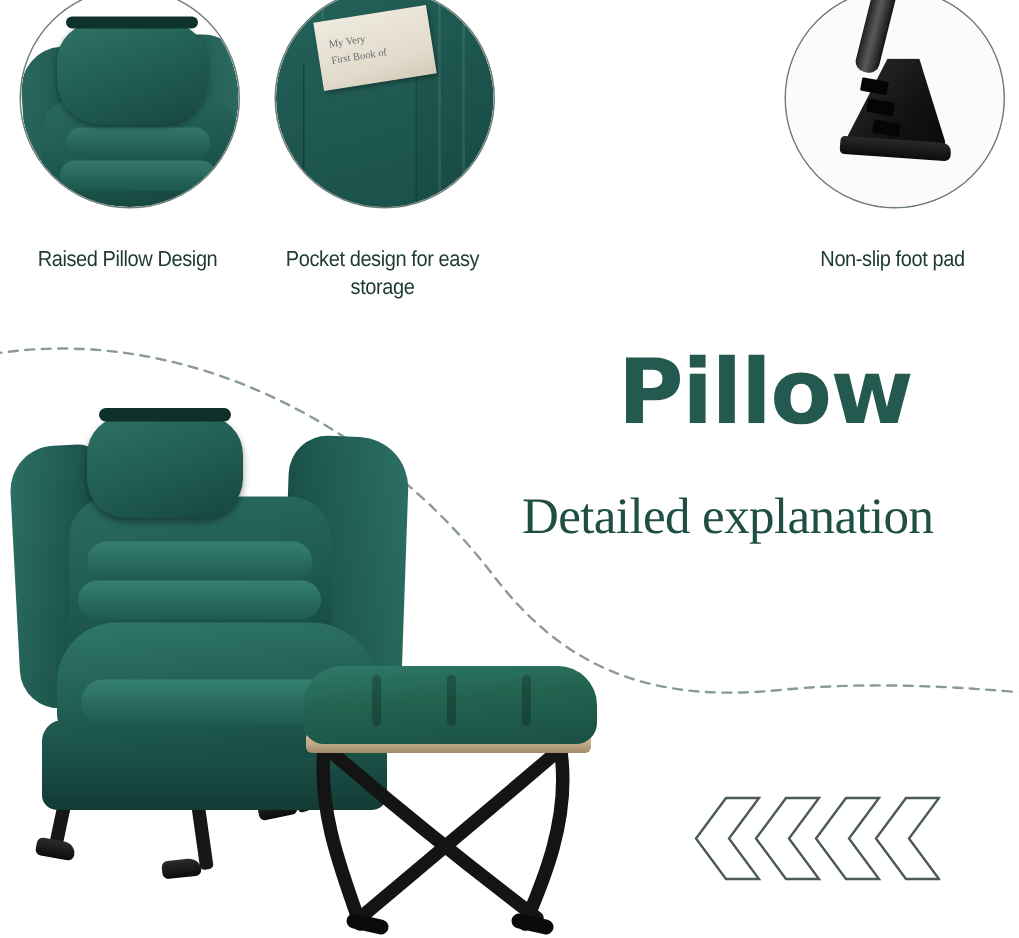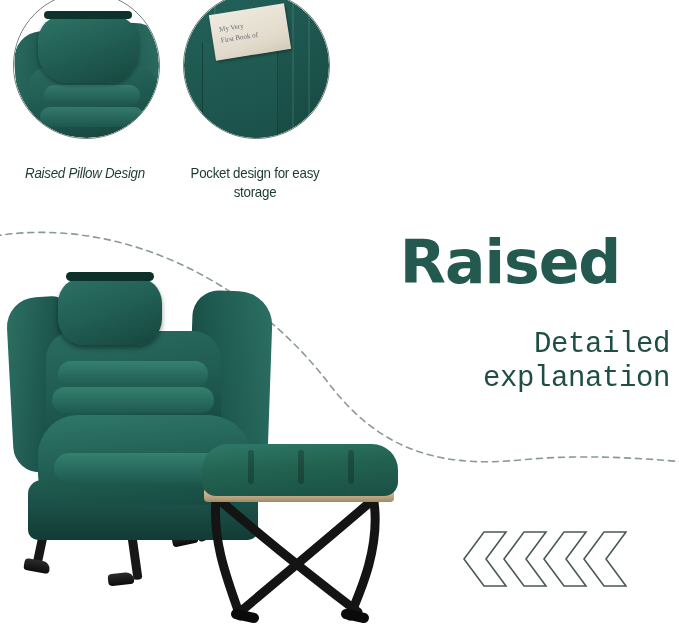--- a/index.html
+++ b/index.html
@@ -202,27 +202,27 @@
     line-height: 64px;
     font-weight: 700;
     color: #23594f;
     letter-spacing: -1px;
     font-family: "DejaVu Sans", sans-serif;
   }
   .brand-sub {
     position: absolute;
     left: 348px; top: 328px;
     width: 322px;
-    text-align: right;
-    font-size: 29px;
+    text-align: left;
+    font-size: 34px;
     line-height: 34px;
     font-weight: 400;
     color: #1f4e45;
     letter-spacing: -0.4px;
-    font-family: Liberation Mono, monospace;
+    font-family: Liberation Serif, serif;
   }
 
   
   .chevrons {
     position: absolute;
     left: 462px; top: 528px;
     width: 165px; height: 62px;
   }
 
   
@@ -296,21 +296,21 @@
   }
   .ott-frame { position:absolute; left:0; top:54px; width:215px; height:130px; }
 </style>
 </head>
 <body>
 
 <div id="page">
 
   <div class="feature-row">
 
-    <div class="feature" style="left:0px;font-style:italic;">
+    <div class="feature" style="left:0px;">
       <div class="feature-circle">
         <div class="circle-inner">
           <div class="p1-bg"></div>
           <div class="p1-wing-l"></div>
           <div class="p1-wing-r"></div>
           <div class="p1-back"></div>
           <div class="p1-seam" style="left:30px; top:92px; width:96px;"></div>
           <div class="p1-seam" style="left:26px; top:114px; width:104px;"></div>
           <div class="p1-headrest"></div>
         </div>
@@ -329,27 +329,41 @@
           <div class="p2-book">
             <div class="p2-book-t1">My Very</div>
             <div class="p2-book-t2">First Book of</div>
           </div>
         </div>
       </div>
       <div class="feature-caption">Pocket design for easy storage</div>
     </div>
 
 
+    <div class="feature" style="left:510px;">
+      <div class="feature-circle">
+        <div class="circle-inner">
+          <div class="p4-bg"></div>
+          <div class="p4-leg"></div>
+          <div class="p4-pad"></div>
+          <div class="p4-slot" style="left:50px; top:60px;"></div>
+          <div class="p4-slot" style="left:54px; top:74px;"></div>
+          <div class="p4-slot" style="left:58px; top:88px;"></div>
+          <div class="p4-base"></div>
+        </div>
+      </div>
+      <div class="feature-caption">Non-slip foot pad</div>
+    </div>
   </div>
 
   <svg class="deco-curve" viewBox="0 0 679 270">
     <path d="M -5 26 C 120 6 250 70 330 175 C 380 240 440 258 520 250 C 580 244 640 248 685 252" fill="none" stroke="#8A9A96" stroke-width="1.6" stroke-dasharray="6 5" stroke-linecap="round"></path>
   </svg>
 
-  <div class="brand-title">Raised</div>
+  <div class="brand-title">Pillow</div>
   <div class="brand-sub">
     <div>Detailed explanation</div>
   </div>
 
   <svg class="chevrons" viewBox="0 0 165 62">
     <g fill="none" stroke="#4B5A56" stroke-width="1.6" stroke-linejoin="miter">
       <polygon points="44,4 22,4 2,31 22,58 44,58 24,31"></polygon>
       <polygon points="84,4 62,4 42,31 62,58 84,58 64,31"></polygon>
       <polygon points="124,4 102,4 82,31 102,58 124,58 104,31"></polygon>
       <polygon points="164,4 142,4 122,31 142,58 164,58 144,31"></polygon>

